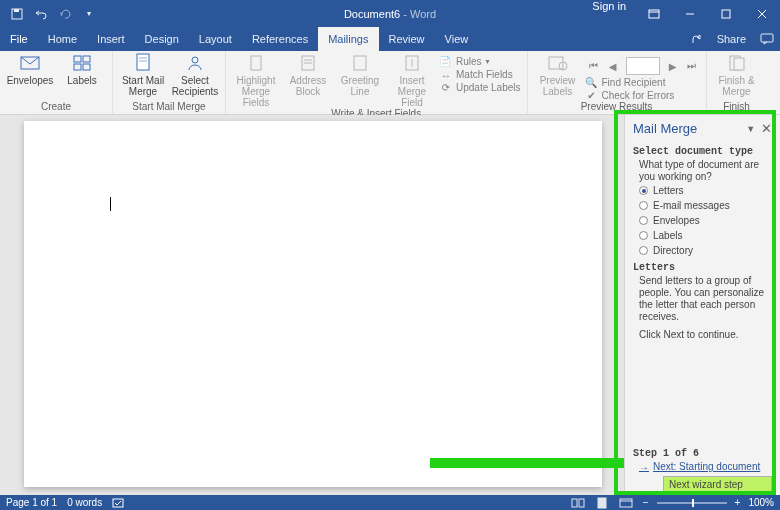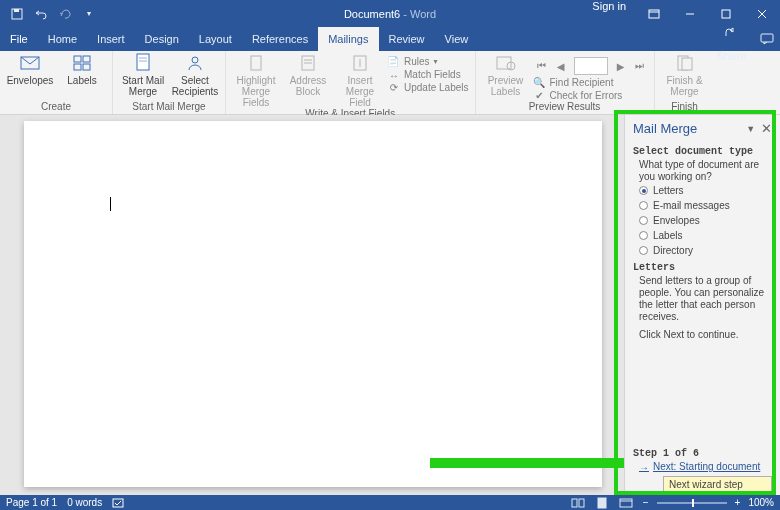--- a/index.html
+++ b/index.html
@@ -15,21 +15,21 @@
   .signin { padding: 0 10px; font-size: 11px; }
   .winbtn { width: 36px; height: 100%; display: flex; align-items: center; justify-content: center; }
 
   
   .tabs-row { height: 24px; background: #2b579a; color: #fff; display: flex; align-items: stretch; font-size: 11px; }
   .tab { padding: 0 10px; display: flex; align-items: center; color: #e6ecf6; cursor: default; }
   .tab.file { background: #2b579a; color: #fff; }
   .tab.active { background: #f3f3f3; color: #2b579a; }
   .tell-me { display: flex; align-items: center; gap: 5px; padding-left: 12px; color: #b7c6e0; }
   .tabs-spacer { flex: 1; }
-  .share { display: flex; align-items: center; gap: 13px; padding: 0 8px; color: #e6ecf6; flex-direction: column; }
+  .share { display: flex; align-items: center; gap: 13px; padding: 0 8px; color: #e6ecf6; }
   .comments-btn { width: 26px; display: flex; align-items: center; justify-content: center; }
 
   
   .ribbon { height: 64px; background: #f3f3f3; border-bottom: 1px solid #d4d4d4; display: flex; font-size: 10px; color: #505050; }
   .group { border-right: 1px solid #e1e1e1; padding: 2px 6px 0 6px; display: flex; flex-direction: column; }
   .group-body { flex: 1; display: flex; align-items: flex-start; gap: 4px; }
   .group-label { text-align: center; font-size: 10px; color: #606060; padding-bottom: 2px; }
   .big-btn { width: 48px; display: flex; flex-direction: column; align-items: center; gap: 2px; color: #444; }
   .big-btn.dim { color: #a0a0a0; }
   .big-btn .ic { width: 22px; height: 20px; display: flex; align-items: center; justify-content: center; }
@@ -53,21 +53,21 @@
   .tp-head .sp { flex:1;}
   .tp-close { padding-left: 6px; color: #666; }
   .tp-section-title { font-size: 10px; font-weight: 600; color: #444; margin: 4px 16px 2px 0; font-family: Liberation Mono, monospace; }
   .tp-body { color: #444; line-height: 12px; }
   .tp-indent { padding-left: 6px; }
   .radio-row { display: flex; align-items: center; gap: 5px; margin: 2px 0 2px 6px; }
   .radio { width: 9px; height: 9px; border: 1px solid #8a8a8a; border-radius: 50%; position: relative; background:#fff;}
   .radio.checked::after { content:""; position:absolute; left:1.5px; top:1.5px; width:4px; height:4px; border-radius:50%; background:#2b579a;}
   .tp-footer { margin-top: auto; }
   .next-link { color: #2b579a; text-decoration: underline; display:inline-flex; align-items:center; gap:4px;}
-  .tooltip-box { margin-top:4px; margin-left:30px; background:#fef9c3; border:1px solid #b0b0b0; padding:2px 5px; font-size:10px; color:#444;}
+  .tooltip-box { margin-top:4px; margin-left:30px; background:#bef264; border:1px solid #b0b0b0; padding:2px 5px; font-size:10px; color:#444;}
 
   
   .arrow-annotation { position:absolute; pointer-events:none;}
 
   
   .frame { position: absolute; border: 4px solid #22d016; pointer-events: none; }
 
   
   .status-bar { height: 15px; background: #2b579a; color: #fff; display: flex; align-items: center; font-size: 10px; padding: 0 6px; gap: 10px; }
   .status-right { margin-left:auto; display:flex; align-items:center; gap:6px;}
@@ -227,20 +227,29 @@
       <div class="big-btn dim">
         <span class="ic">
             <svg width="16" height="18">
               <rect x="2" y="2" width="12" height="14" fill="none" stroke="#b5b5b5"></rect>
               <line x1="4" y1="6" x2="12" y2="6" stroke="#b5b5b5"></line>
               <line x1="4" y1="9" x2="12" y2="9" stroke="#b5b5b5"></line>
             </svg>
           </span>
         <span class="lbl" style="white-space:pre-line">Address
 Block</span>
+      </div>
+      <div class="big-btn dim">
+        <span class="ic">
+            <svg width="16" height="18">
+              <rect x="2" y="2" width="12" height="14" fill="none" stroke="#b5b5b5"></rect>
+            </svg>
+          </span>
+        <span class="lbl" style="white-space:pre-line">Greeting
+Line</span>
       </div>
       <div class="big-btn dim">
         <span class="ic">
             <svg width="16" height="18">
               <rect x="2" y="2" width="12" height="14" fill="none" stroke="#b5b5b5"></rect>
               <line x1="8" y1="5" x2="8" y2="13" stroke="#b5b5b5"></line>
             </svg>
           </span>
         <span class="lbl" style="white-space:pre-line">Insert Merge
 Field</span>

